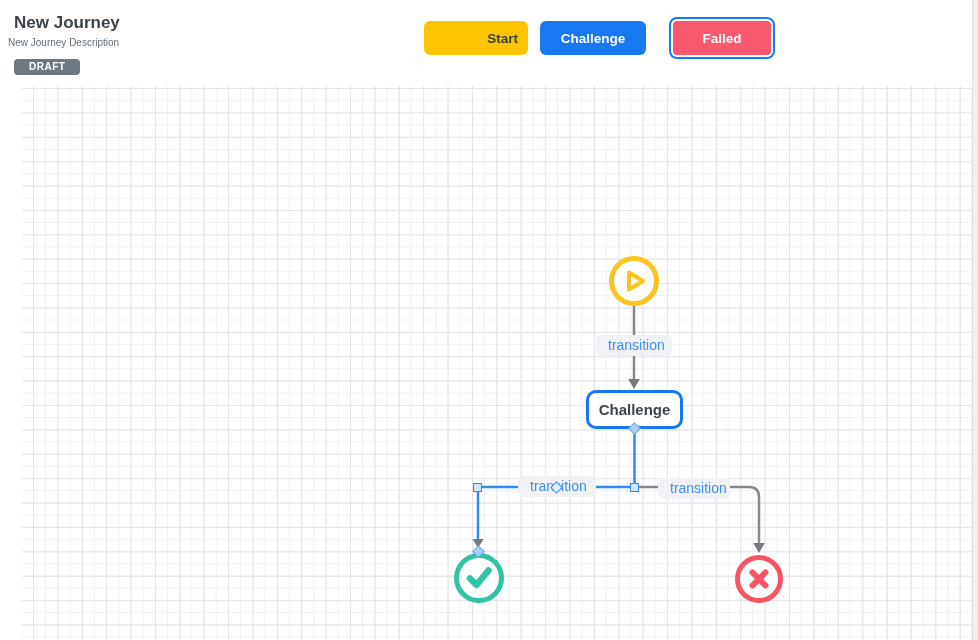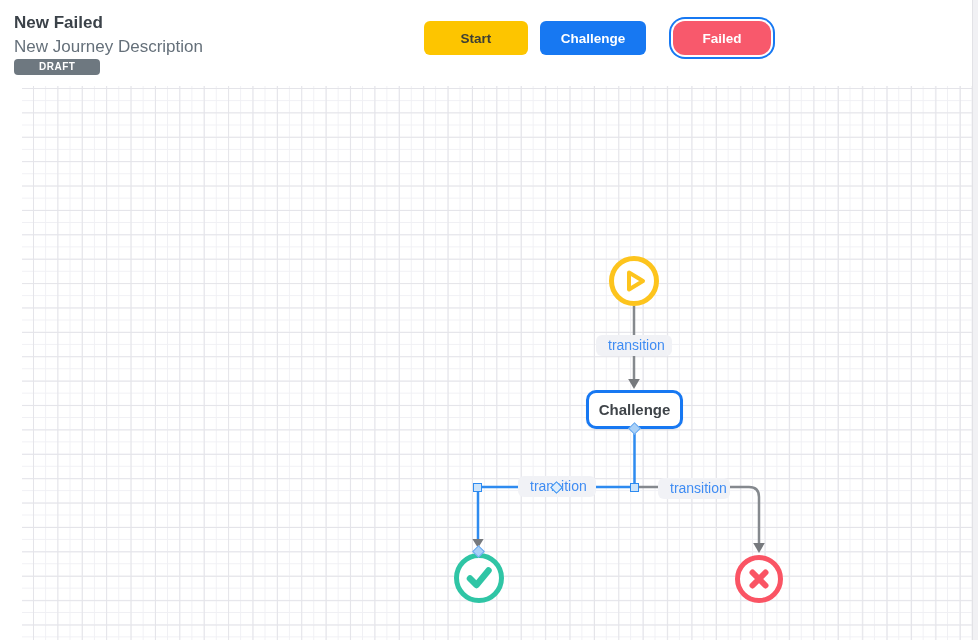--- a/index.html
+++ b/index.html
@@ -3,32 +3,32 @@
 <meta charset="utf-8">
 <style>
   * { margin:0; padding:0; box-sizing:border-box; }
   html,body { width:978px; height:640px; background:#ffffff; overflow:hidden;
               font-family:"Liberation Sans", sans-serif; }
   .app { position:relative; width:978px; height:640px; background:#fff; }
 
   
   .hdr { position:absolute; top:0; left:0; width:978px; height:86px; background:#fff; }
   .hdr-title { position:absolute; top:13px; left:14px; font-size:17px; font-weight:bold; color:#3b4249; }
-  .hdr-sub   { position:absolute; top:37px; left:14px; font-size:17px; color:#65707a; }
+  .hdr-sub   { position:absolute; top:37px; left:8px; font-size:10px; color:#65707a; }
   .badge { position:absolute; top:59px; left:14px; background:#6e7880; color:#fff;
-           font-size:10px; font-weight:bold; letter-spacing:.5px; padding:2px 25px 3px; border-radius:4px; }
+           font-size:10px; font-weight:bold; letter-spacing:.5px; padding:2px 15px 3px; border-radius:4px; }
 
   .toolbar { position:absolute; top:21px; left:424px; display:flex; gap:12px; align-items:center; }
   .btn { height:34px; border:none; border-radius:6px; font-family:"Liberation Sans",sans-serif;
          font-size:13.5px; font-weight:bold; color:#fff; cursor:pointer; padding:0 10px; }
-  .btn-start { min-width:104px; background:#fdc500; color:#3d3f35; }
+  .btn-start { min-width:104px; background:#fdc500; color:#3d3f35;text-align:right; }
   .btn-challenge { min-width:106px; background:#1778f2; }
   .btn-auth { min-width:95px; background:#34c4a3; }
   .btn-failed { min-width:98px; background:#f8596c; margin-left:15px;
-                box-shadow:0 0 0 2px #ffffff, 0 0 0 4px #1778f2; border-radius:12px; }
+                box-shadow:0 0 0 2px #ffffff, 0 0 0 4px #1778f2; border-radius:4px; }
 
   
   .canvas { position:absolute; top:86px; left:0; width:963px; height:554px; background:#fff;
     background-image:
       linear-gradient(to right, #e4e4e9 1px, transparent 1px),
       linear-gradient(to bottom, #e4e4e9 1px, transparent 1px),
       linear-gradient(to right, #f0f0f4 1px, transparent 1px),
       linear-gradient(to bottom, #f0f0f4 1px, transparent 1px);
     background-size: 24.4px 24.4px, 24.4px 24.4px, 12.2px 12.2px, 12.2px 12.2px;
     background-position: 11px 2px; margin-left: 22px; }
@@ -69,21 +69,21 @@
   
   .scrollbar { position:absolute; top:0; right:0; width:6px; height:640px;
                background:#f1f1f4; border-left:1px solid #e2e2e6; z-index:4; }
 </style>
 </head>
 <body>
 
 <div class="app">
 
   <div class="hdr">
-    <div class="hdr-title">New Failed</div>
+    <div class="hdr-title">New Journey</div>
     <div class="hdr-sub">New Journey Description</div>
     <span class="badge">DRAFT</span>
 
     <div class="toolbar">
       <button class="btn btn-start">Start</button>
       <button class="btn btn-challenge">Challenge</button>
       <button class="btn btn-failed">Failed</button>
     </div>
   </div>
 

